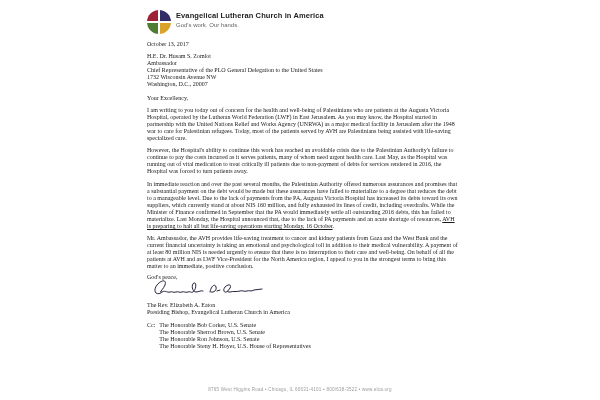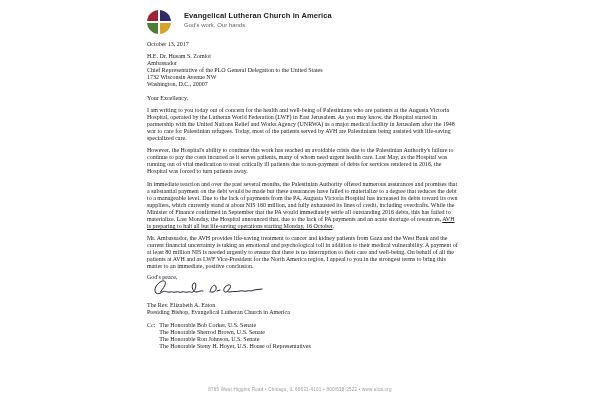--- a/index.html
+++ b/index.html
@@ -2,21 +2,21 @@
 <html><head>
 <meta charset="utf-8">
 <style>
   html,body { margin:0; padding:0; }
   body {
     width:600px; height:400px; background:#ffffff; position:relative;
     font-family:"Liberation Serif", serif; color:#1a1a1a; overflow:hidden;
   }
   .letter { position:absolute; left:147px; top:10px; width:311px; }
 
-  .letter-header { display:flex; align-items:flex-start; gap:13px; }
+  .letter-header { display:flex; align-items:flex-start; gap:5px; }
   .logo { width:24px; height:24px; border-radius:50%; overflow:hidden; position:relative; background:#fff; flex:0 0 auto; }
   .logo .q { position:absolute; width:11px; height:11px; }
   .logo .q1 { left:0; top:0; }
   .logo .q2 { right:0; top:0; }
   .logo .q3 { left:0; bottom:0; }
   .logo .q4 { right:0; bottom:0; }
   .header-text { padding-top:2px; }
   .org-name {
     font-family:"Liberation Sans", sans-serif; font-weight:bold;
     font-size:7.5px; line-height:8px; color:#222; letter-spacing:0.1px;

